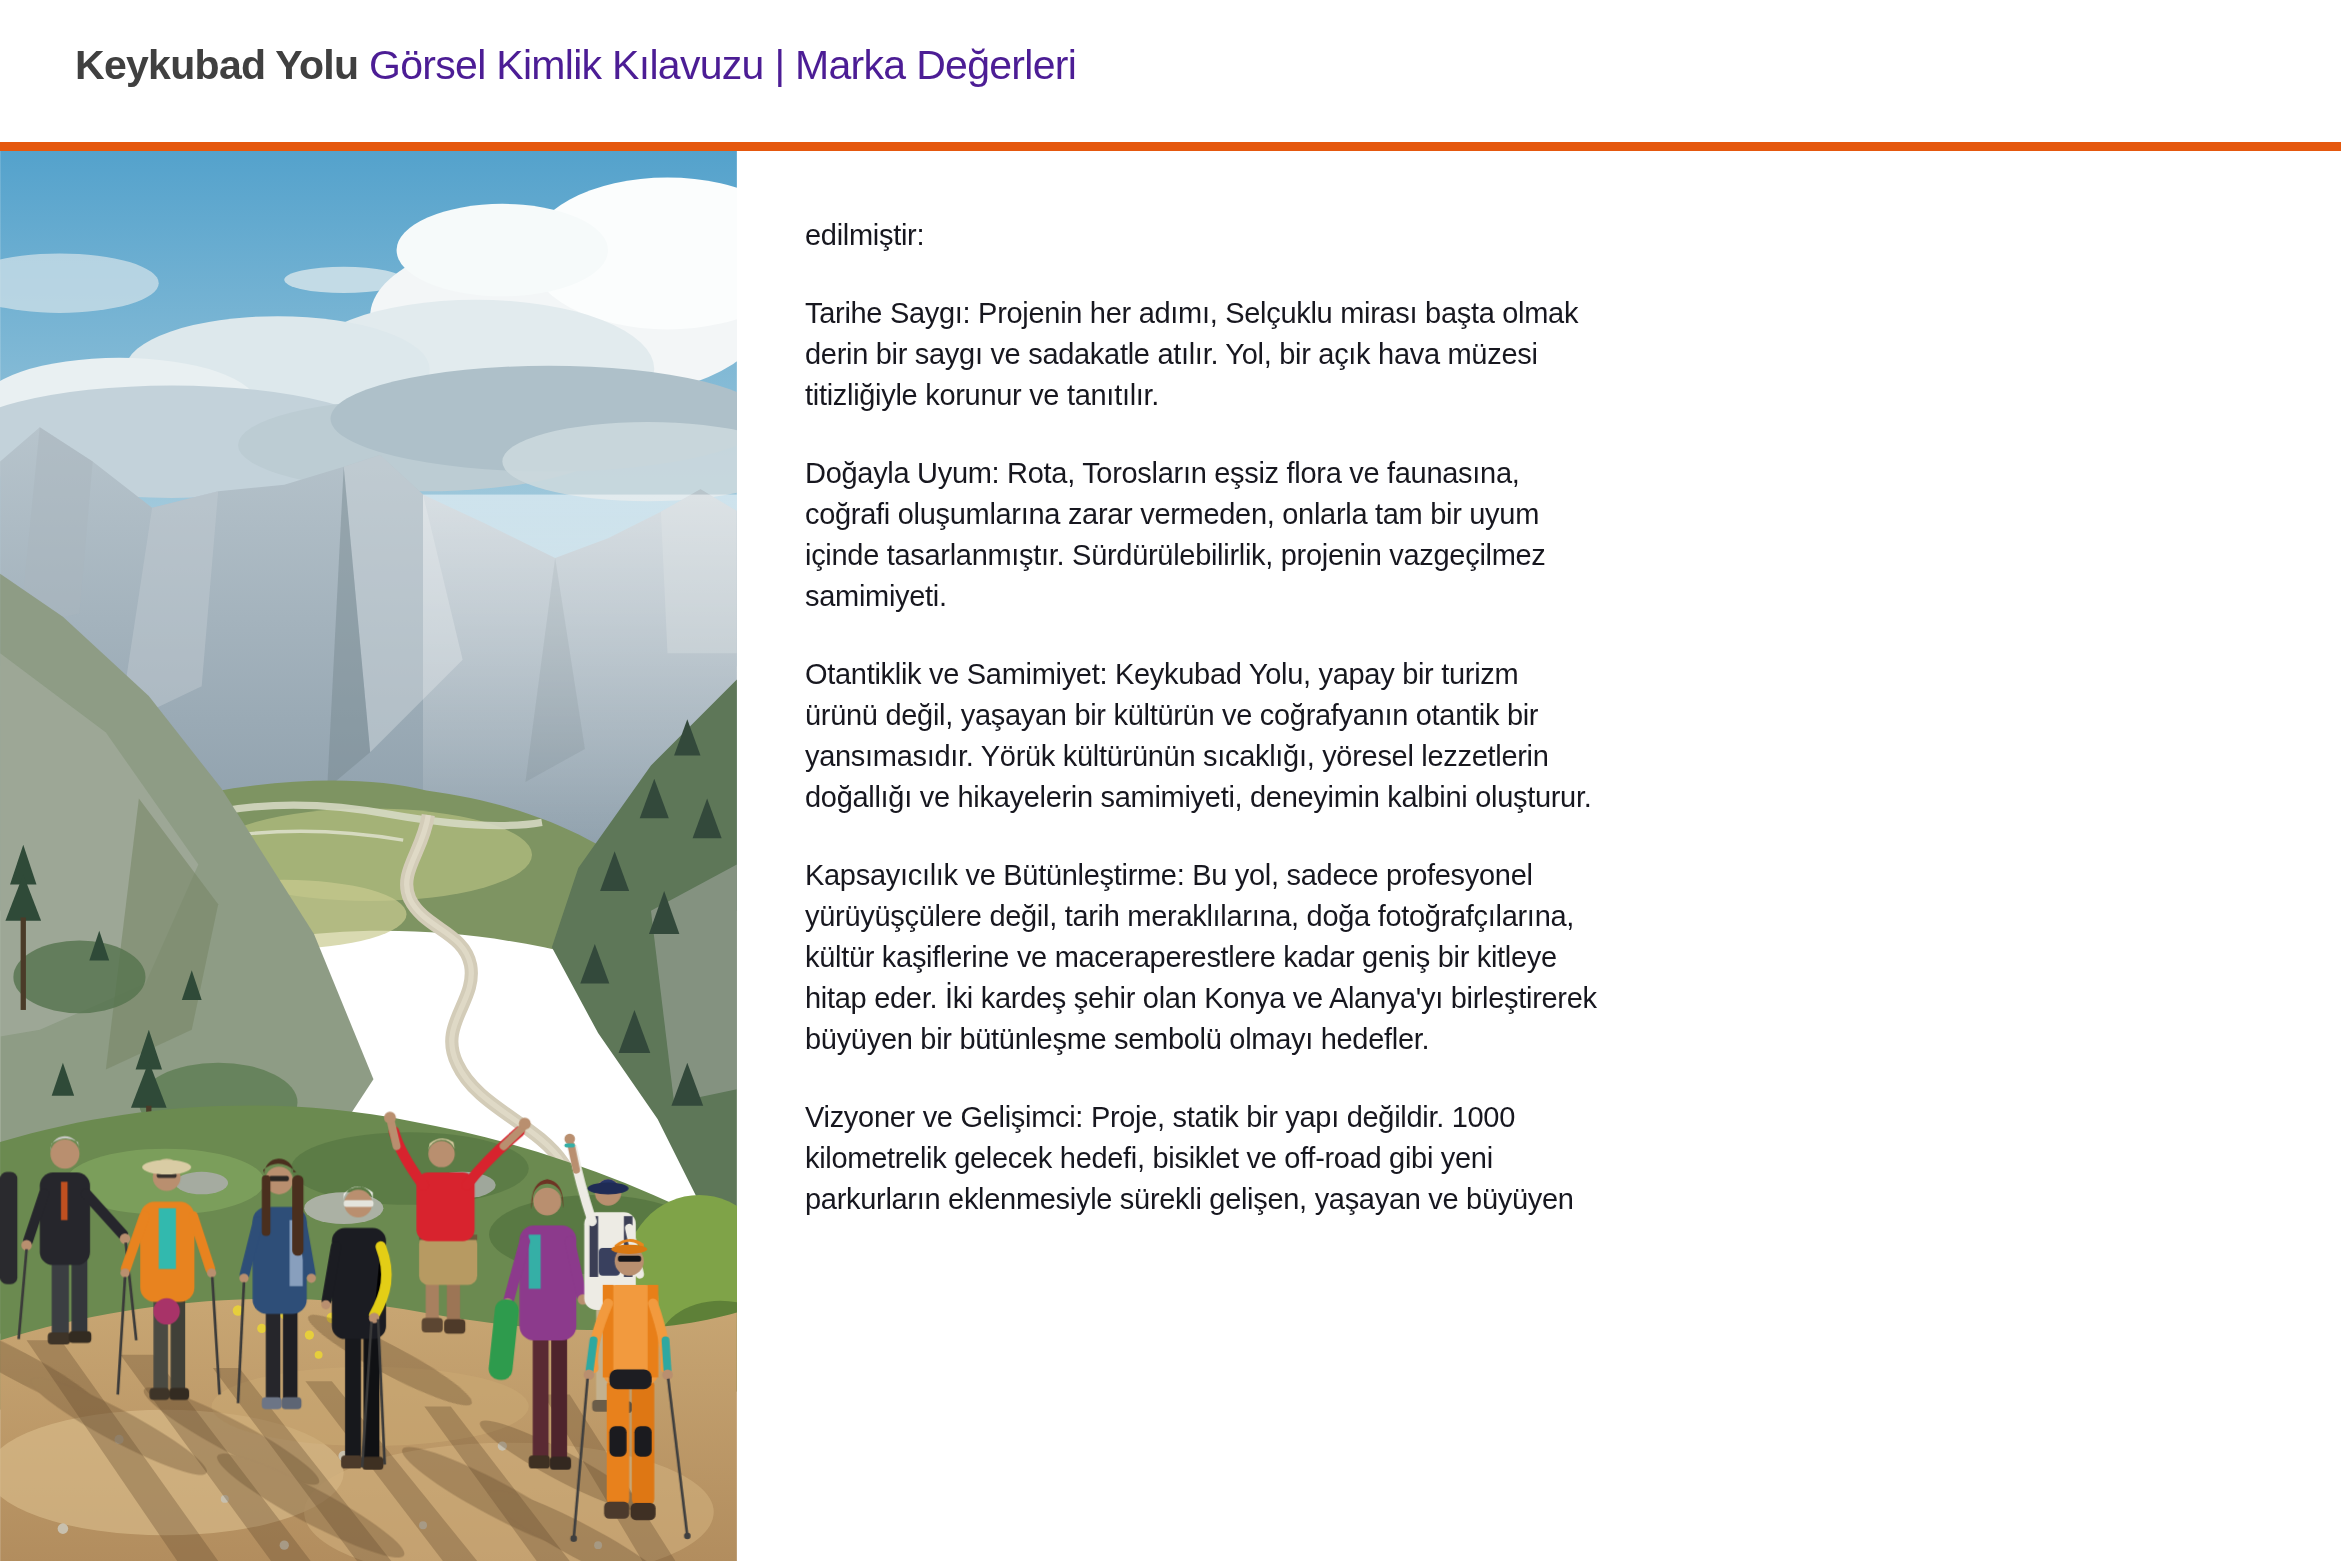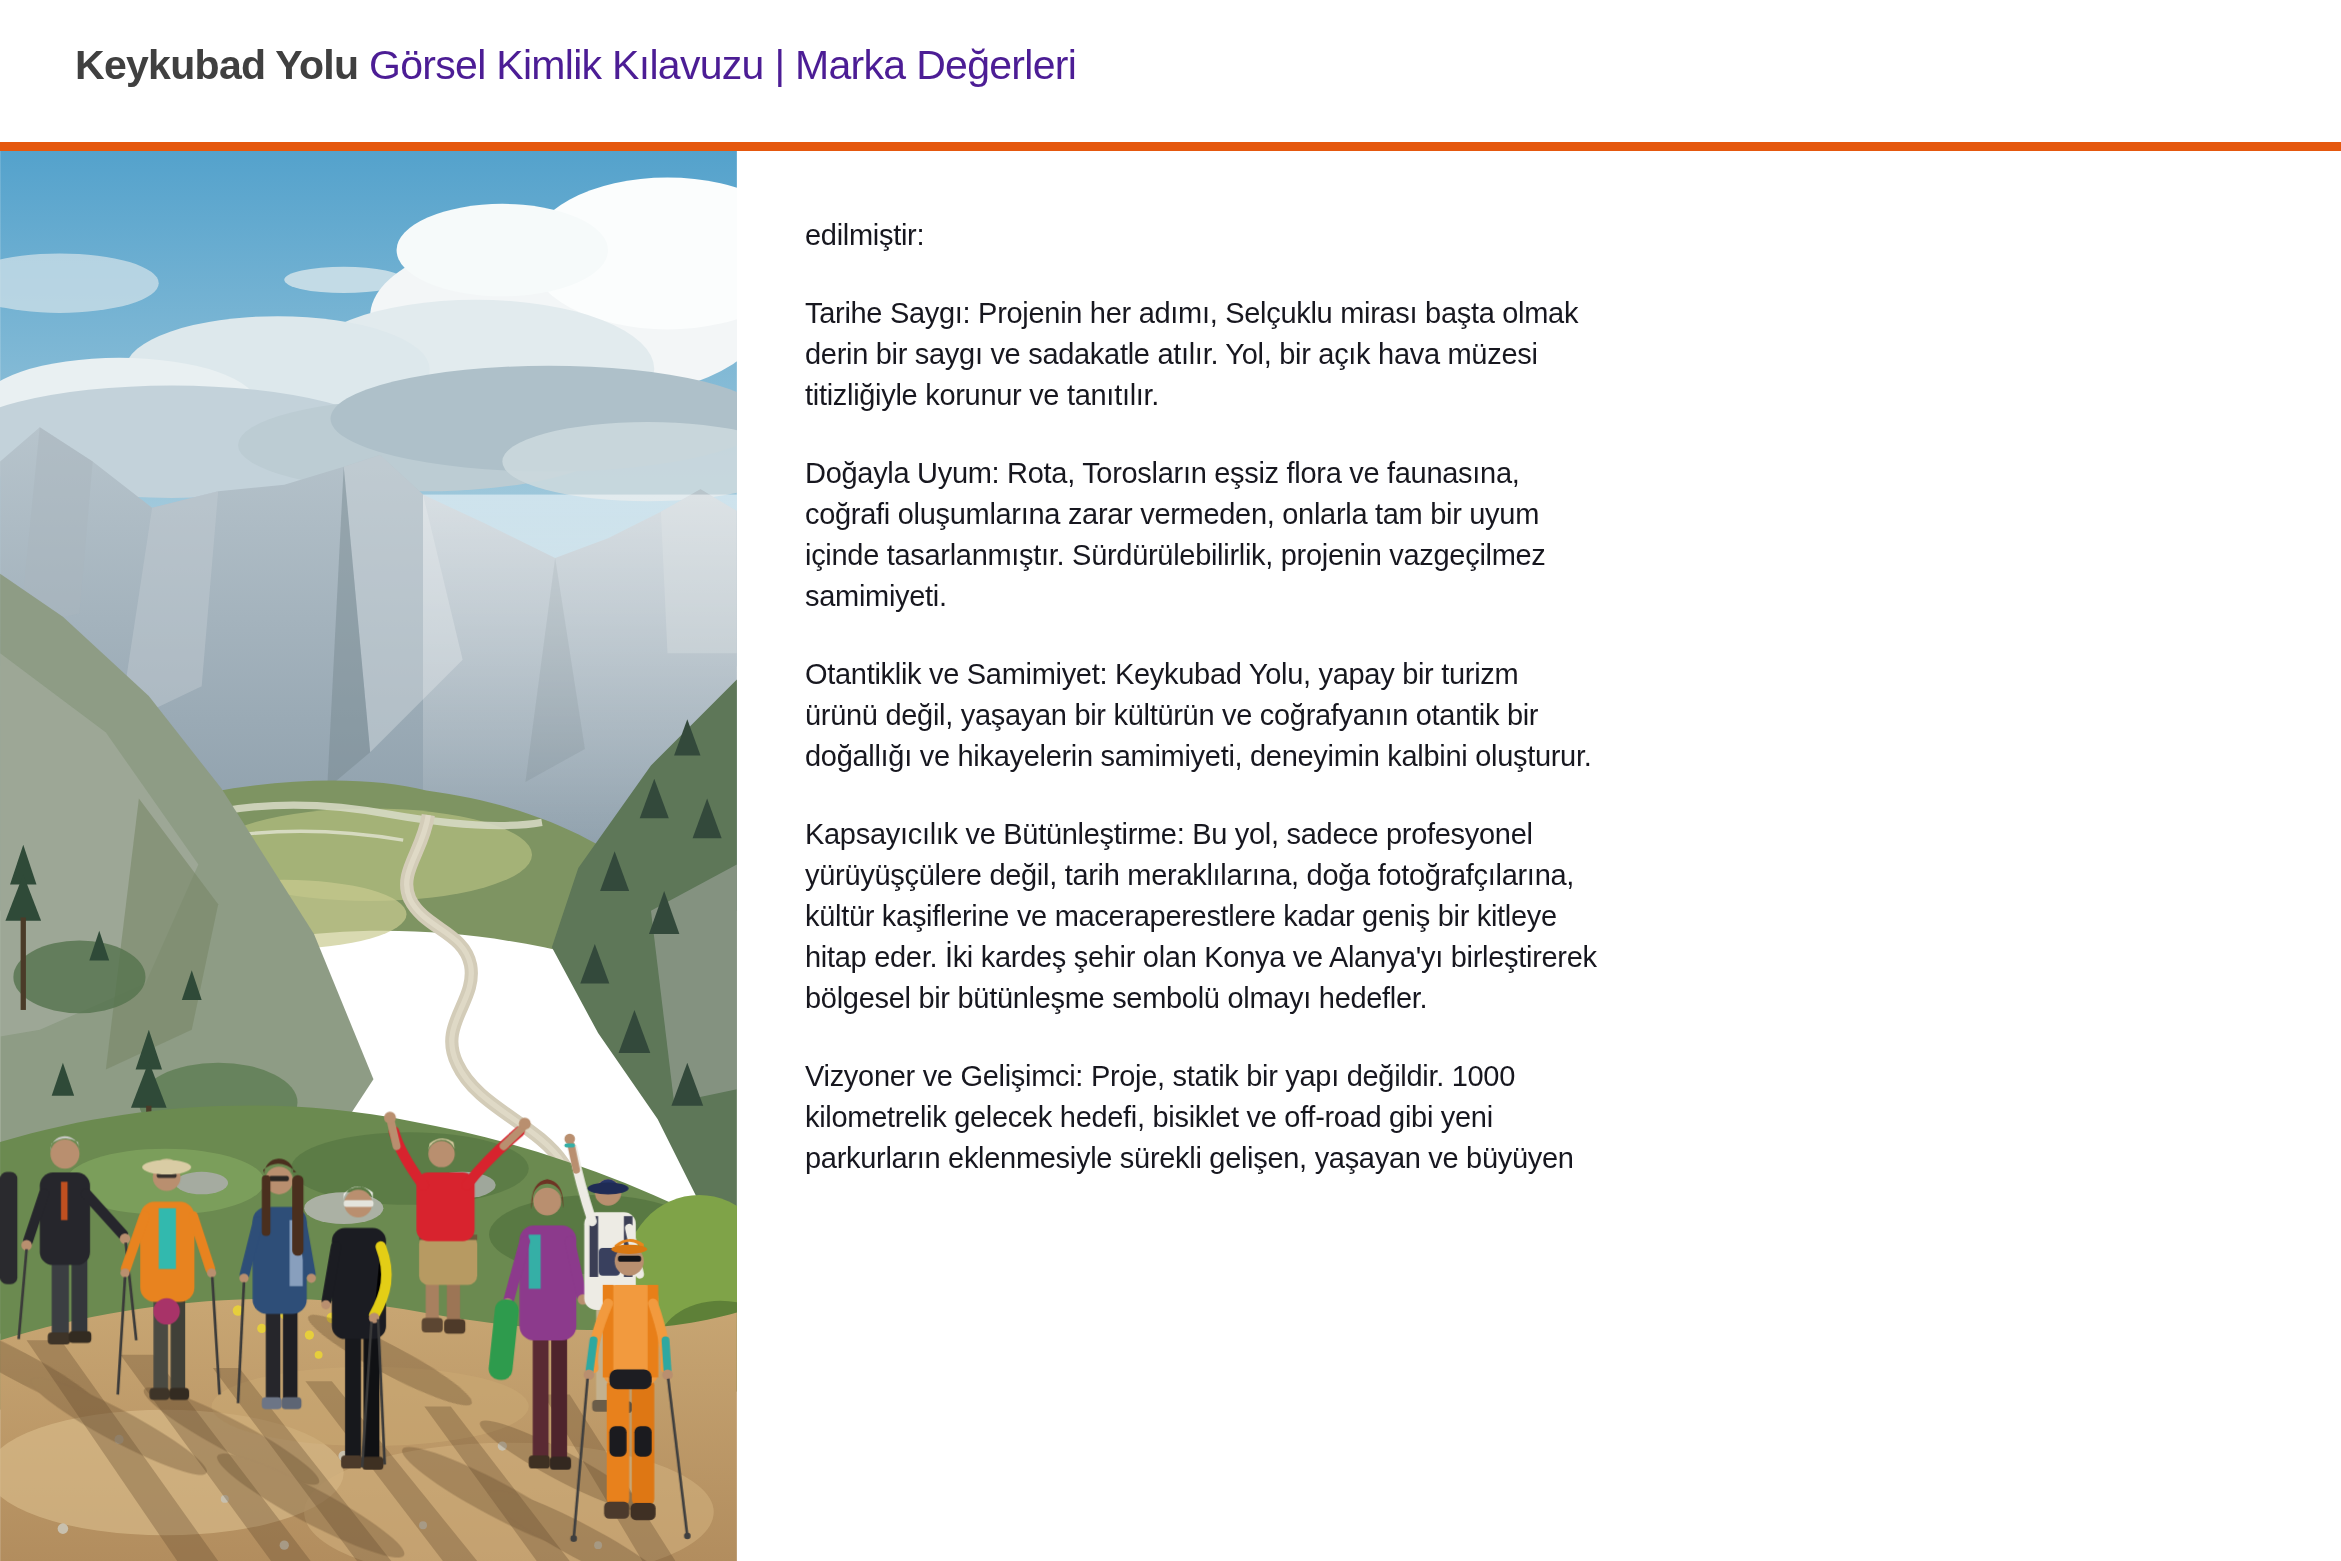--- a/index.html
+++ b/index.html
@@ -348,29 +348,30 @@
   <p class="para">
     <span class="line"><strong>Doğayla Uyum:</strong><span> Rota, Torosların eşsiz flora ve faunasına,</span></span>
     <span class="line">coğrafi oluşumlarına zarar vermeden, onlarla tam bir uyum</span>
     <span class="line">içinde tasarlanmıştır. Sürdürülebilirlik, projenin vazgeçilmez</span>
     <span class="line">samimiyeti.</span>
   </p>
 
   <p class="para">
     <span class="line"><strong>Otantiklik ve Samimiyet:</strong><span> Keykubad Yolu, yapay bir turizm</span></span>
     <span class="line">ürünü değil, yaşayan bir kültürün ve coğrafyanın otantik bir</span>
+    <span class="line">yansımasıdır. Yörük kültürünün sıcaklığı, yöresel lezzetlerin</span>
     <span class="line">doğallığı ve hikayelerin samimiyeti, deneyimin kalbini oluşturur.</span>
   </p>
 
   <p class="para">
     <span class="line"><strong>Kapsayıcılık ve Bütünleştirme:</strong><span> Bu yol, sadece profesyonel</span></span>
     <span class="line">yürüyüşçülere değil, tarih meraklılarına, doğa fotoğrafçılarına,</span>
     <span class="line">kültür kaşiflerine ve maceraperestlere kadar geniş bir kitleye</span>
     <span class="line">hitap eder. İki kardeş şehir olan Konya ve Alanya'yı birleştirerek</span>
-    <span class="line">bölgesel bir bütünleşme sembolü olmayı hedefler.</span>
+    <span class="line">büyüyen bir bütünleşme sembolü olmayı hedefler.</span>
   </p>
 
   <p class="para">
     <span class="line"><strong>Vizyoner ve Gelişimci:</strong><span> Proje, statik bir yapı değildir. 1000</span></span>
     <span class="line">kilometrelik gelecek hedefi, bisiklet ve off-road gibi yeni</span>
     <span class="line">parkurların eklenmesiyle sürekli gelişen, yaşayan ve büyüyen</span>
   </p>
 
 </div>
 

